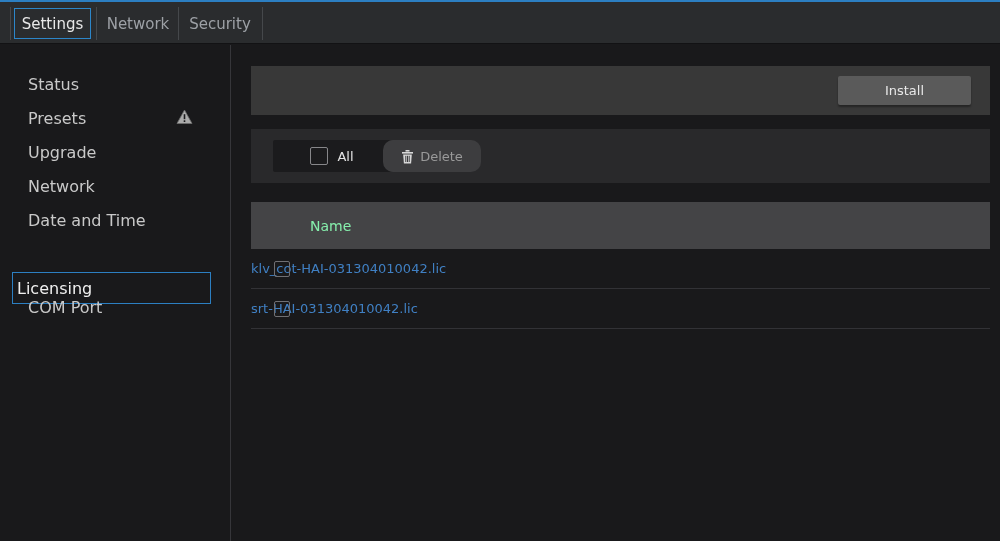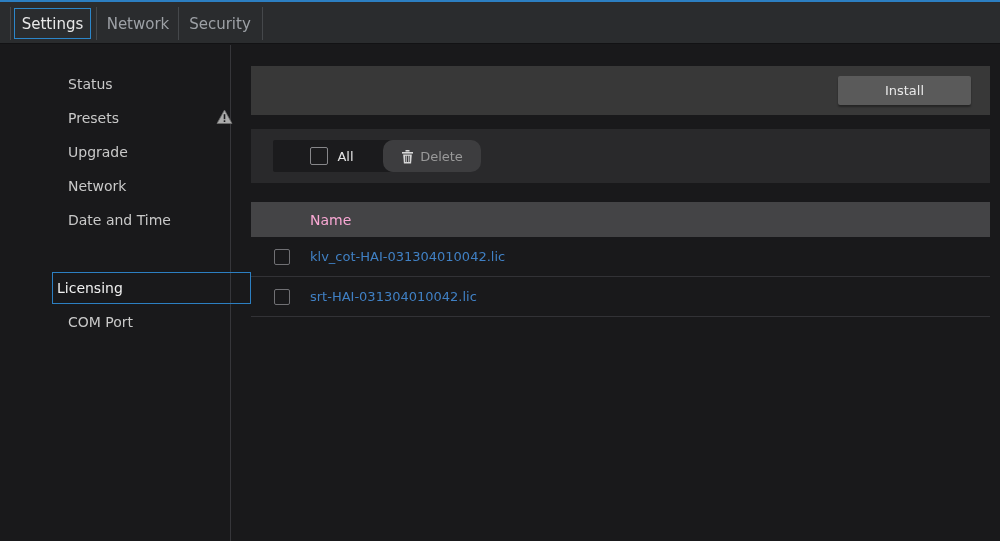--- a/index.html
+++ b/index.html
@@ -36,21 +36,21 @@
 
   
   .sidebar {
     position: absolute; top: 45px; left: 0; width: 231px; height: 496px;
     border-right: 1px solid #36363a;
   }
   .side-item {
     position: absolute; left: 0; width: 231px; height: 34px;
     display: flex; align-items: center;
     padding-left: 28px;
-    font-size: 14px; color: #c9c9c9; margin-left: 40px;
+    font-size: 16px; color: #c9c9c9;
   }
   .side-item.selected {
     left: 12px; width: 199px; height: 32px;
     border: 1px solid #2c7fc2;
     padding-left: 4px;
     color: #f0f0f0;
   }
   .warn-wrap { position: absolute; left: 176px; top: 8px; }
 
   
@@ -88,39 +88,38 @@
   .btn-delete {
     position: absolute; top: 11px; left: 132px; width: 98px; height: 32px;
     background: #3d3d3f; border: none; border-radius: 10px;
     display: flex; align-items: center; justify-content: center; gap: 6px;
     color: #9a9a9a; font-size: 13px;
     font-family: "DejaVu Sans", "Liberation Sans", sans-serif;
   }
 
   .table { position: absolute; top: 157px; left: 0; width: 739px; }
   .thead {
-    height: 35px; background: #444446;
+    height: 47px; background: #444446;
     display: flex; align-items: center;
     padding-left: 59px;
-    font-size: 14px; color: #f9a8d4;
+    font-size: 14px; color: #86efac;
   }
   .trow {
     height: 40px;
     display: flex; align-items: center;
     border-bottom: 1px solid #323236;
     position: relative;
   }
   .row-cb {
     position: absolute; left: 23px; top: 12px;
     width: 16px; height: 16px;
     border: 1px solid #707074; border-radius: 2px;
     background: transparent;
   }
   .file-link {
-    margin-left: 59px;
     font-size: 13px; color: #4080c4;
     text-decoration: none;
   }
 </style>
 </head>
 <body>
 
 <div class="screen">
 
   <div class="topbar">
@@ -145,21 +144,21 @@
           <rect x="7.7" y="5.2" width="1.6" height="5" fill="#1a1a1c"></rect>
           <rect x="7.7" y="11.3" width="1.6" height="1.7" fill="#1a1a1c"></rect>
         </svg>
       </span>
     </div>
 
     <div class="side-item" style="top:90px">Upgrade</div>
     <div class="side-item" style="top:124px">Network</div>
     <div class="side-item" style="top:158px">Date and Time</div>
     <div class="side-item selected" style="top:227px">Licensing</div>
-    <div class="side-item" style="top:260px">COM Port</div>
+    <div class="side-item" style="top:245px">COM Port</div>
   </div>
 
   <div class="main">
 
     <div class="toolbar">
       <button class="btn-install">Install</button>
     </div>
 
     <div class="selectbar">
       <button class="btn-all">

